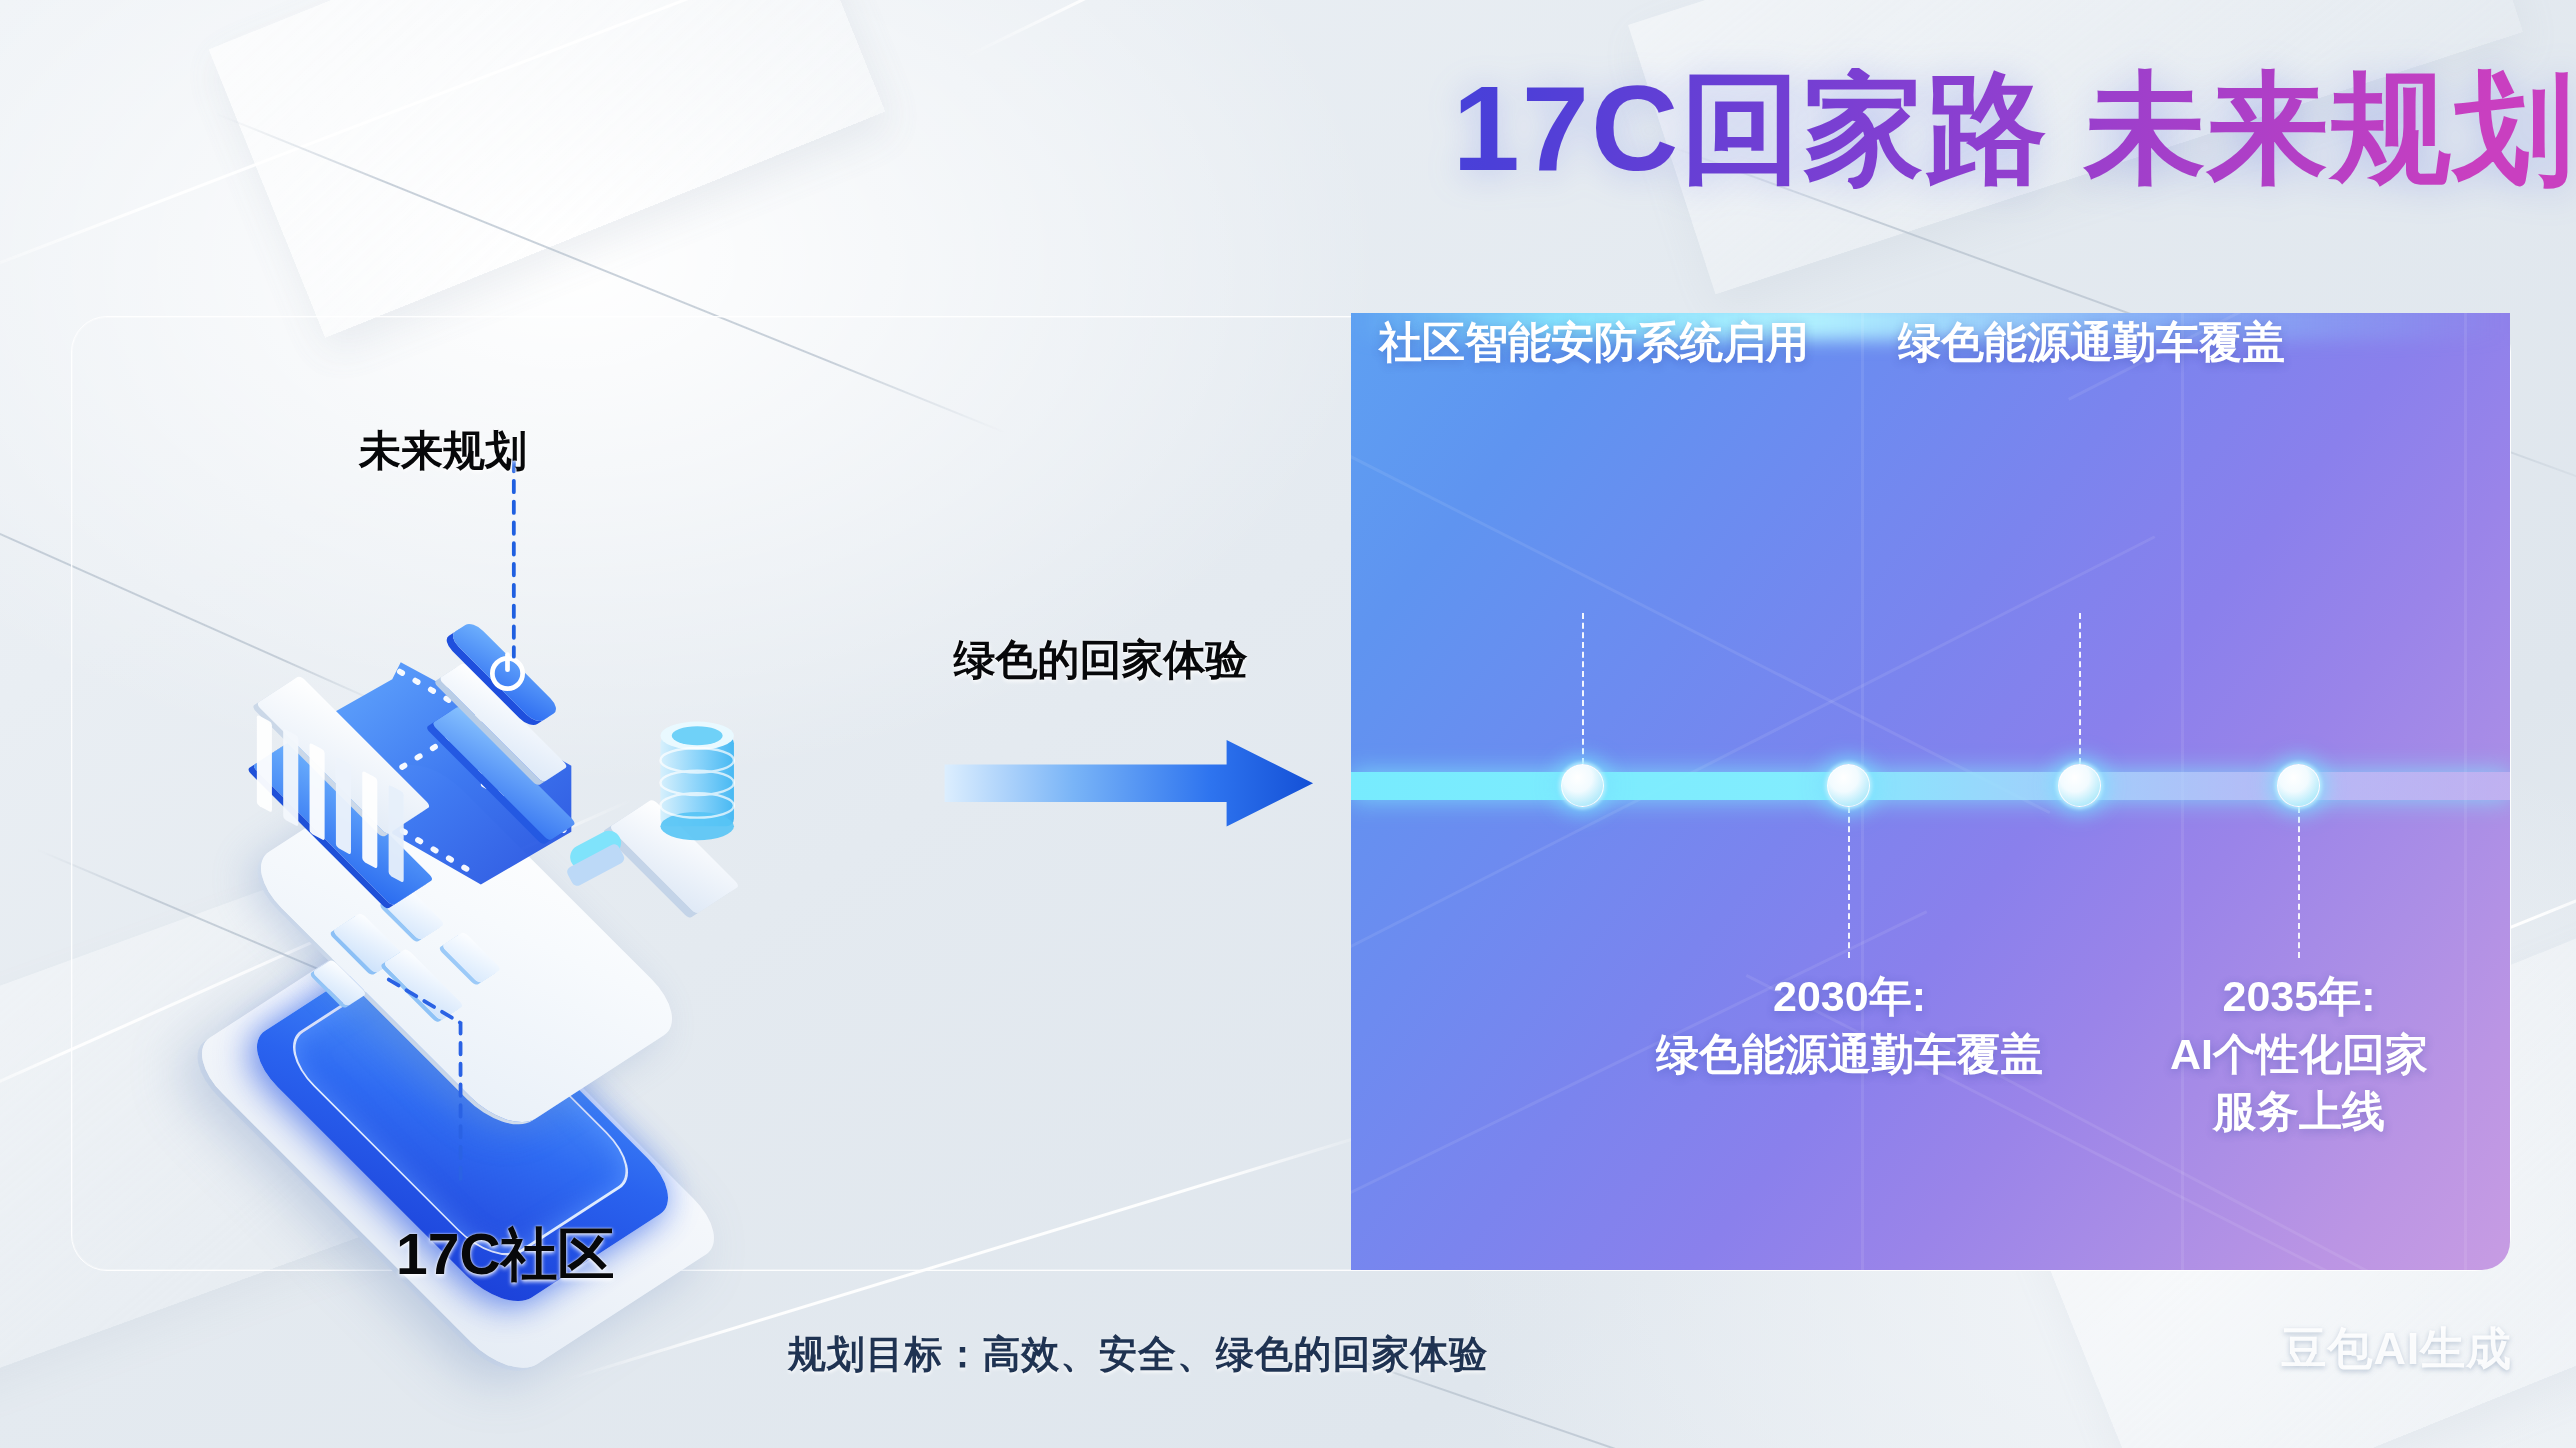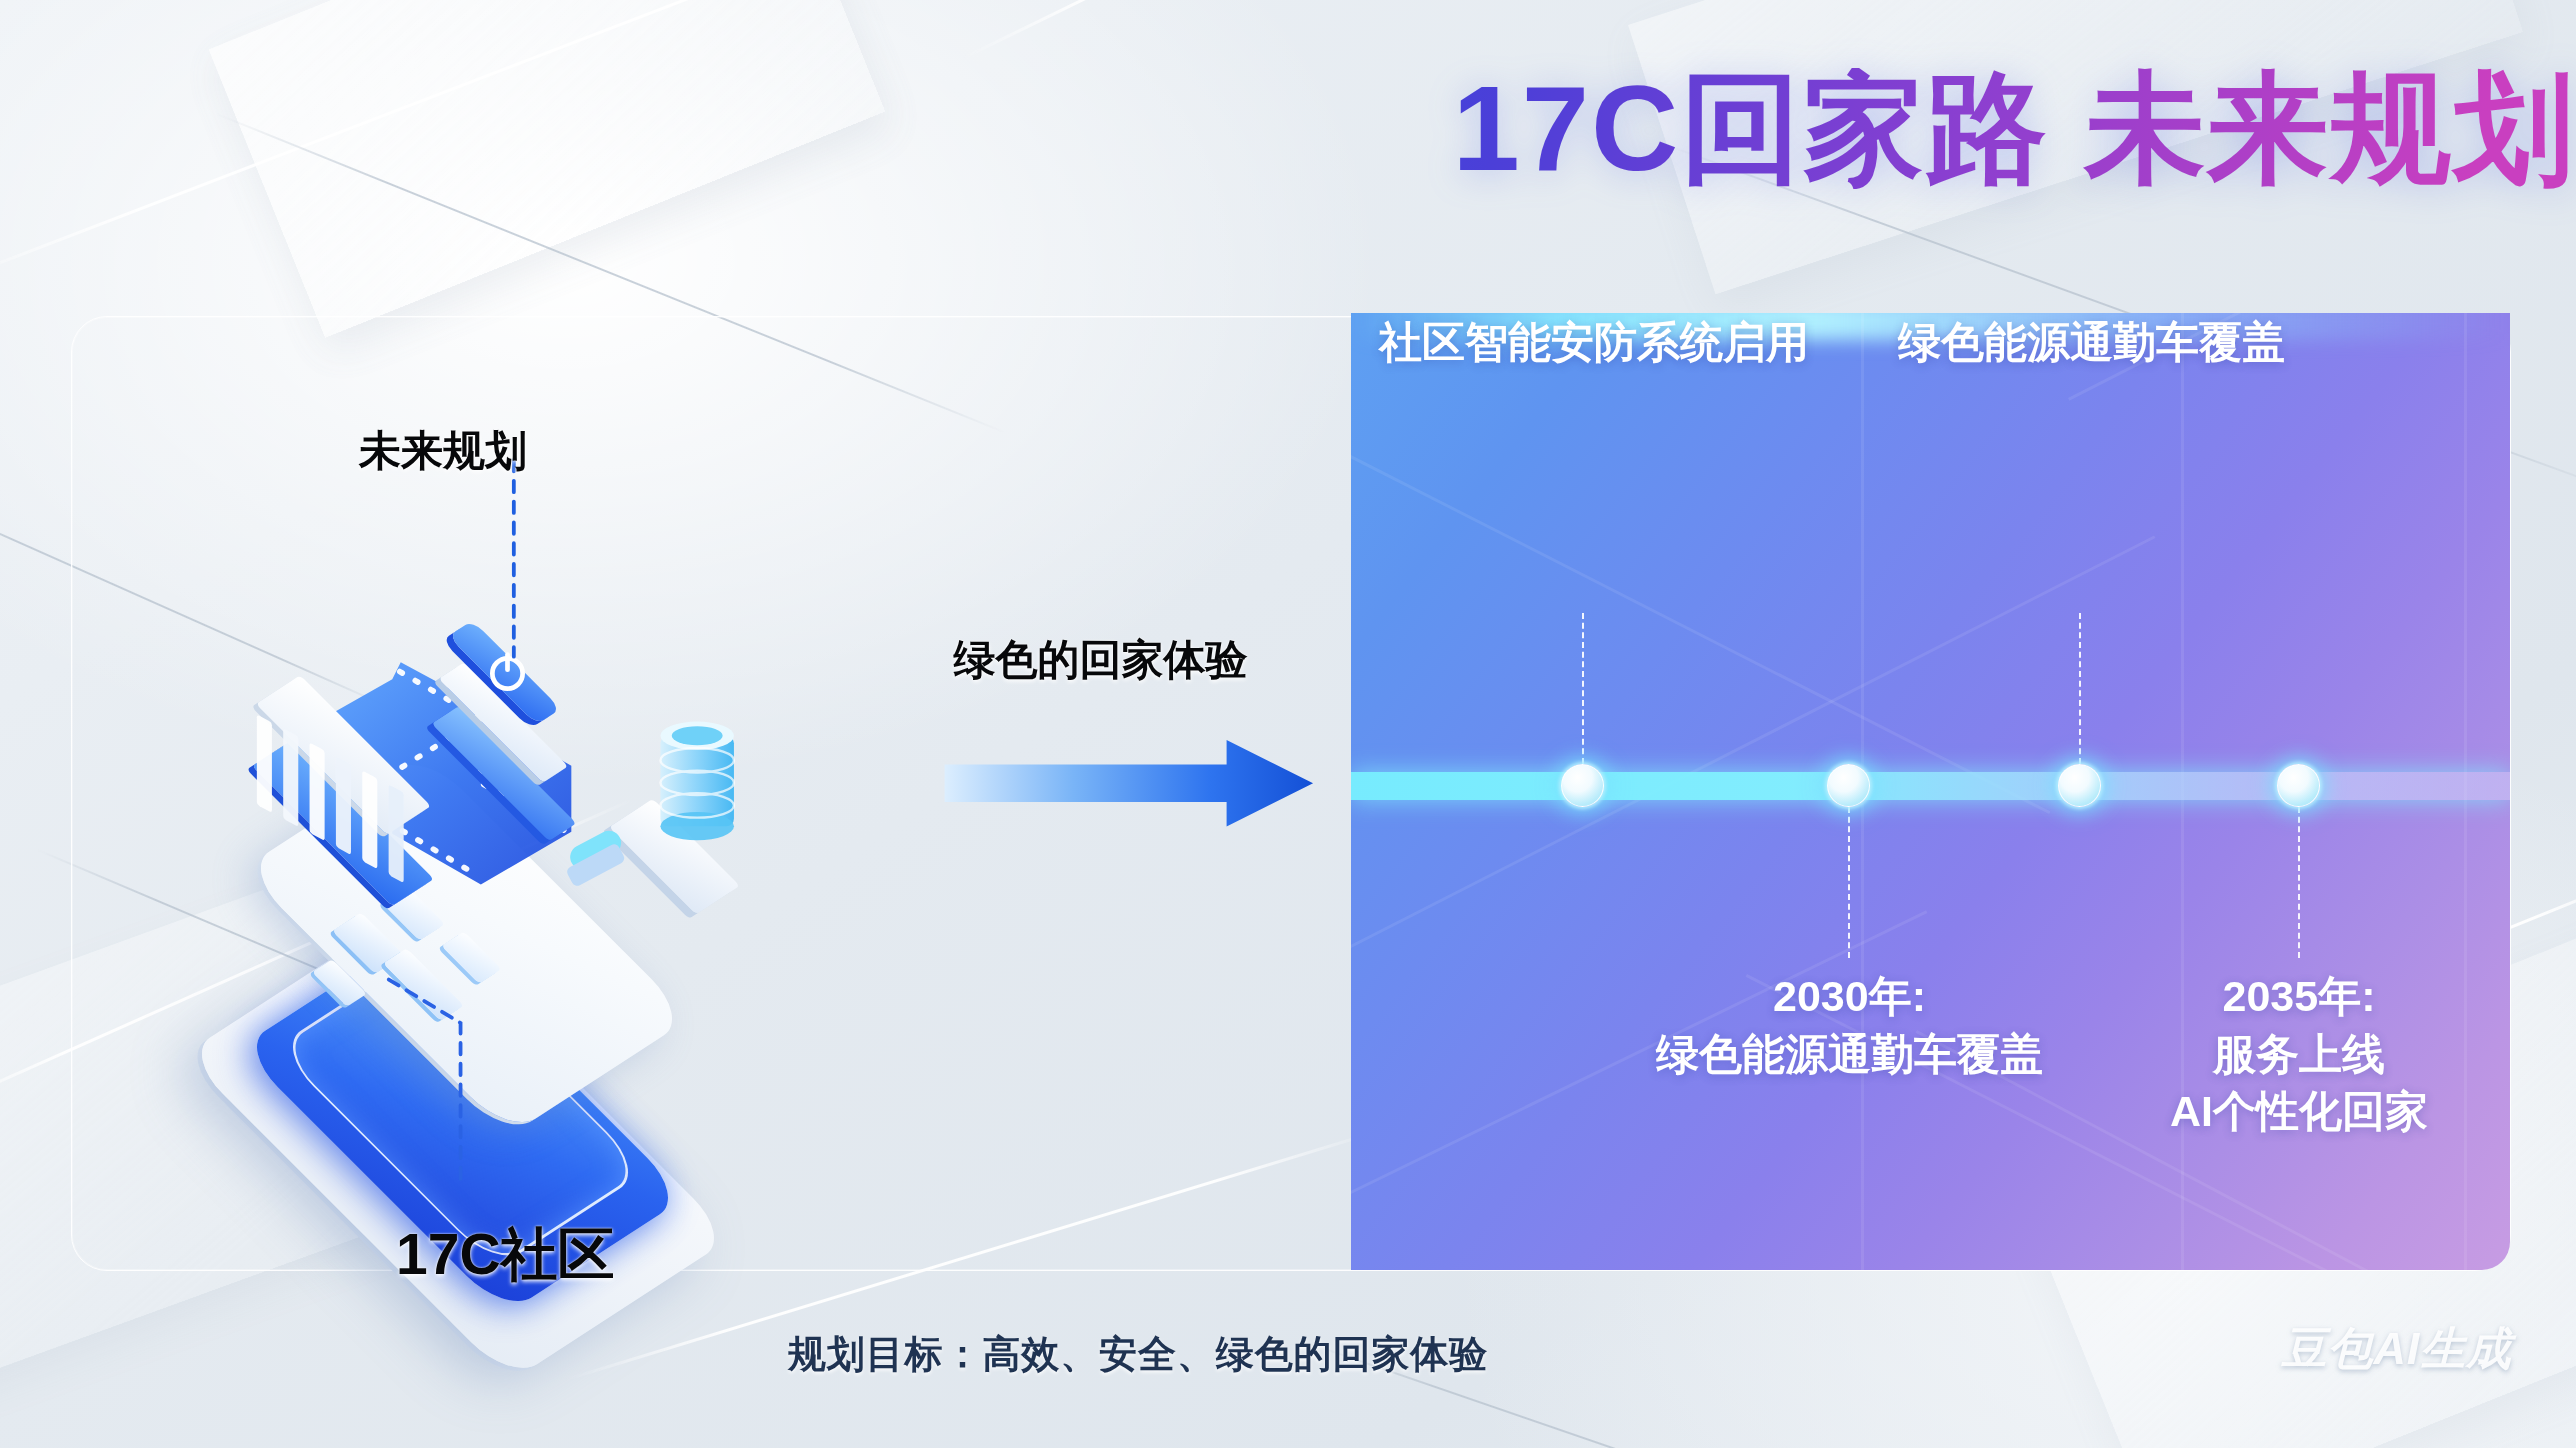--- a/index.html
+++ b/index.html
@@ -165,21 +165,20 @@
     position:absolute; left:0; width:2276px; top:1329px;
     text-align:center; font-size:38px; font-weight:bold;
     color:#1f3352; letter-spacing:0.9px;
     text-shadow:0 1.9px 3.8px rgba(255,255,255,.85);
   }
   #watermark {
     position:absolute; right:64px; top:1319px;
     font-size:45px; font-weight:bold; letter-spacing:0.9px;
     color:rgba(255,255,255,.9);
     text-shadow:0 1.9px 5.7px rgba(140,160,185,.55);
-    font-style:italic;
   }
 </style>
 </head>
 <body>
 
 <div id="bg-root">
   <div class="bg-base"></div>
 
   <div class="slab" style="left:245px;top:-75px;width:604px;height:311px;transform:rotate(-22deg);opacity:.75;"></div>
   <div class="slab" style="left:1651px;top:-113px;width:849px;height:283px;transform:rotate(-18deg);opacity:.5;"></div>
@@ -337,20 +336,20 @@
   <div class="tl-node" style="left:729px;"></div>
   <div class="tl-text t-up" style="left:547px;top:-57px;">
     <span class="yr">2030年:</span>
     <span class="ds">绿色能源通勤车覆盖</span>
   </div>
 
   <div class="tl-dash down" style="left:948px;"></div>
   <div class="tl-node" style="left:948px;"></div>
   <div class="tl-text ctr" style="left:750px;top:655px;width:396px;">
     <span class="yr">2035年:</span>
+    <span class="ds">AI个性化回家</span>
     <span class="ds">服务上线</span>
-    <span class="ds">AI个性化回家</span>
   </div>
 </div>
 
 <div id="footer-caption">规划目标：高效、安全、绿色的回家体验</div>
 <div id="watermark">豆包AI生成</div>
 
 
 </body></html>

